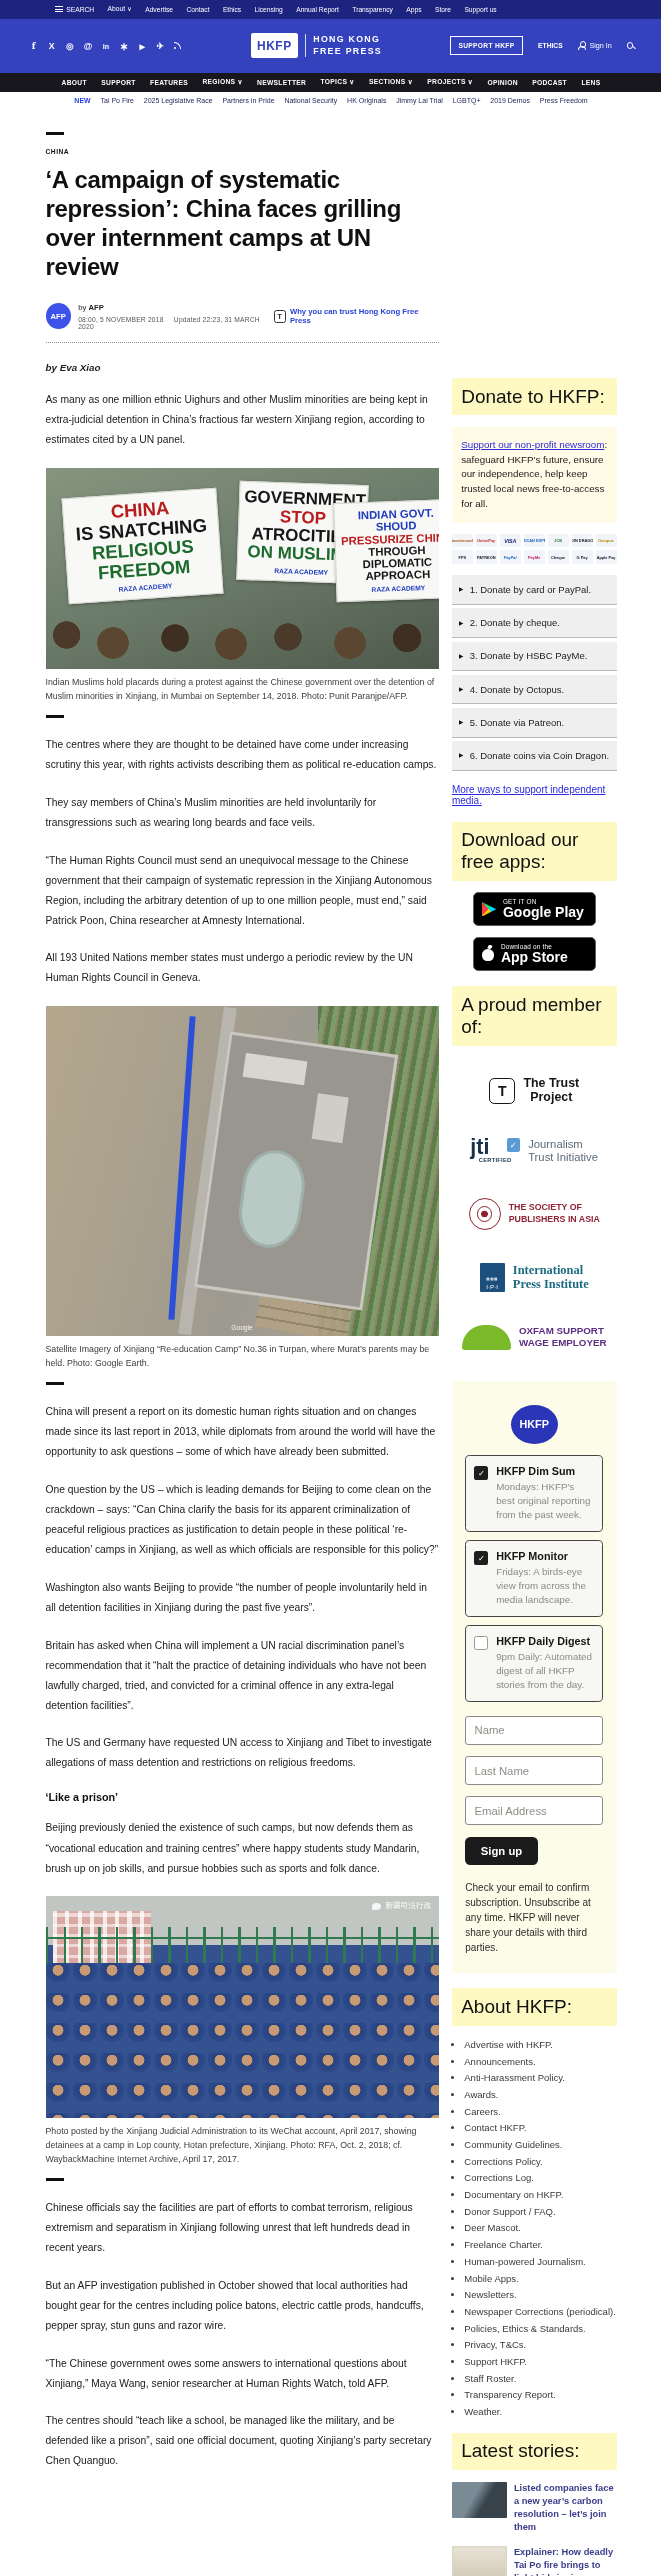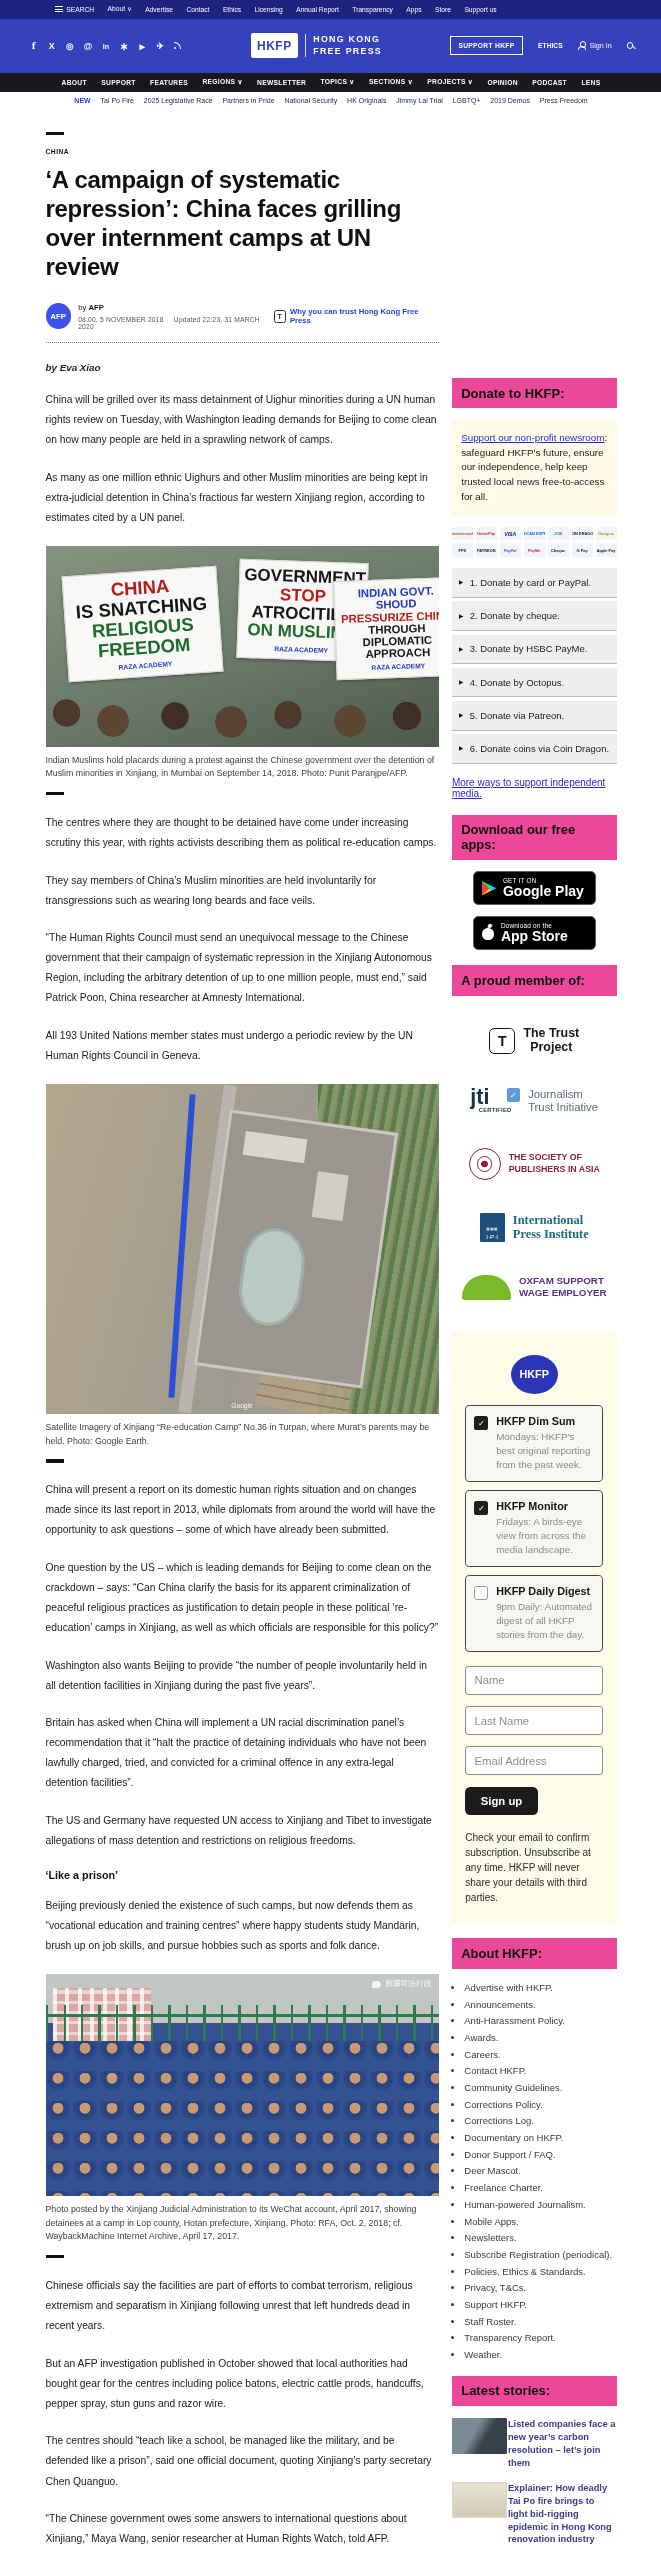--- a/index.html
+++ b/index.html
@@ -115,21 +115,21 @@
   .camp-fence { position:absolute; left:0; right:0; top:31px; height:62px;
     background:repeating-linear-gradient(90deg,#2f7a4f 0 2.1px,transparent 2.1px 17.5px); }
   .camp-fence::after { content:""; position:absolute; left:0; right:0; top:9.3px; height:2.6px; background:#2f7a4f; }
   .camp-crowd { position:absolute; left:0; right:0; bottom:0; height:155px;
     background-image:radial-gradient(circle at 12px 7.2px,#c79a74 5.2px,#27427e 5.7px,#2d4a8c 12px,transparent 12.4px);
     background-size:27px 30px; background-color:#33528f; }
   .camp-wm { position:absolute; right:7.2px; top:5.2px; color:#fff; font-size:7.7px; opacity:.95; display:flex; gap:4.1px; align-items:center; }
   .wechat-dot { width:9.3px; height:7.2px; background:#fff; border-radius:50% 50% 50% 10%; opacity:.9; }
 
   
-  .side-h { background:#ec4899; font-weight:700; font-size:13px; color:#111; padding:7.7px 9.3px; margin:15.5px 0 11.3px; }
+  .side-h { background:#fef9c3; font-weight:400; font-size:19px; color:#111; padding:7.7px 9.3px; margin:15.5px 0 11.3px; }
   .side-h.first { margin-top:0; }
   .support-box { background:#fffbe7; padding:11.3px 9.3px; font-size:9.8px; line-height:1.5; color:#222; }
   .support-box a { color:#2a2adf; text-decoration:underline; cursor:pointer; }
   .payments { display:grid; grid-template-columns:repeat(7,1fr); gap:3.1px; margin:11.3px 0; }
   .pay { height:13.4px; background:#f1f4f8; border-radius:1.5px; display:flex; align-items:center; justify-content:center; font-size:3.9px; font-weight:800; color:#223; overflow:hidden; white-space:nowrap; }
   .pay:nth-child(1){color:#b3540f;} .pay:nth-child(2){color:#c62828;} .pay:nth-child(3){color:#1a237e;font-style:italic;font-size:5.2px;}
   .pay:nth-child(4){color:#1565c0;} .pay:nth-child(5){color:#2e7d32;} .pay:nth-child(7){color:#b58900;}
   .pay:nth-child(10){color:#1565c0;font-style:italic;} .pay:nth-child(11){color:#c2185b;}
   .acc-item { background:#efefef; border-bottom:0.5px solid #b9b9b9; padding:8.8px 7.2px; font-size:9.5px; color:#222; display:flex; align-items:center; gap:6.2px; margin-bottom:3.6px; cursor:pointer; }
   .acc-item::before { content:"▶"; font-size:5.7px; color:#111; }
@@ -169,21 +169,21 @@
   .nl-name { font-weight:800; font-size:10.8px; color:#161616; margin-bottom:3.1px; }
   .nl-desc { font-size:9.8px; color:#8a8a86; line-height:1.4; }
   .nl-input { width:100%; height:29px; border:0.8px solid #8a8a8a; border-radius:3.1px; background:#fff; font-size:11.3px; padding:0 8.2px; color:#333; margin:5.7px 0; font-family:"Liberation Sans", sans-serif; }
   .nl-input::placeholder { color:#8d8d88; }
   .nl-btn { background:#1b1b1b; color:#fff; border:none; border-radius:5.2px; font-size:11.3px; font-weight:700; padding:7.7px 15.5px; margin:6.2px 0 15.5px; cursor:pointer; font-family:"Liberation Sans", sans-serif; }
   .nl-disclaimer { font-size:10px; line-height:1.5; color:#2c2c2c; }
 
   .about-list { list-style:disc; padding-left:12.4px; margin:13.4px 0 5.2px; }
   .about-list li { font-size:9.5px; color:#3a3a3a; margin-bottom:5.7px; cursor:pointer; }
 
-  .story-item { display:flex; gap:1px; margin:12.4px 0; cursor:pointer; }
+  .story-item { display:flex; gap:7px; margin:12.4px 0; cursor:pointer; }
   .story-thumb { width:55px; height:36px; flex:0 0 55px; border-radius:1px; }
   .story-item:nth-of-type(1) .story-thumb { background:linear-gradient(120deg,#7a8b96 40%,#37424a 60%); }
   .story-item:nth-of-type(2) .story-thumb { background:linear-gradient(#e9e4d8,#cfc7b2); box-shadow:inset 0 0 0 1.5px #ddd6c4; }
   .story-item:nth-of-type(3) .story-thumb { background:linear-gradient(110deg,#23282e 60%,#3c444d 100%); }
   .story-item:nth-of-type(4) .story-thumb { background:linear-gradient(120deg,#4f7a3a 30%,#7e8c93 70%); }
   .story-item:nth-of-type(5) .story-thumb { background:linear-gradient(140deg,#3d6bb0 40%,#9db9d8 100%); }
   .story-item:nth-of-type(6) .story-thumb { background:linear-gradient(120deg,#59c2d6 55%,#e8832f 85%); }
   .story-title { font-size:9.3px; font-weight:700; color:#3c3c8a; line-height:1.38; }
 </style>
 </head>
@@ -292,21 +292,20 @@
       <div class="trust-badge">
         <span class="trust-t">T</span>
         <span class="trust-text">Why you can trust Hong Kong Free Press</span>
       </div>
     </div>
     <div class="dotted-rule"></div>
 
     <div class="byline2">by Eva Xiao</div>
 
     <div>
-      <p class="body-p">China will be grilled over its mass detainment of Uighur minorities during a UN human rights review on Tuesday, with Washington leading demands for Beijing to come clean on how many people are held in a sprawling network of camps.</p>
         <p class="body-p">As many as one million ethnic Uighurs and other Muslim minorities are being kept in extra-judicial detention in China’s fractious far western Xinjiang region, according to estimates cited by a UN panel.</p>
     </div>
 
     <figure>
       <div class="art art-protest">
         <div class="placard sign1">
           <div class="red">CHINA</div>
           <div class="blk">IS SNATCHING</div>
           <div class="grn">RELIGIOUS</div>
           <div class="grn">FREEDOM</div>
@@ -380,22 +379,22 @@
           <span>新疆司法行政</span>
         </div>
       </div>
       <figcaption class="caption">Photo posted by the Xinjiang Judicial Administration to its WeChat account, April 2017, showing detainees at a camp in Lop county, Hotan prefecture, Xinjiang. Photo: RFA, Oct. 2, 2018; cf. WaybackMachine Internet Archive, April 17, 2017.</figcaption>
     </figure>
     <div class="dash-sm"></div>
 
     <div>
       <p class="body-p">Chinese officials say the facilities are part of efforts to combat terrorism, religious extremism and separatism in Xinjiang following unrest that left hundreds dead in recent years.</p>
         <p class="body-p">But an AFP investigation published in October showed that local authorities had bought gear for the centres including police batons, electric cattle prods, handcuffs, pepper spray, stun guns and razor wire.</p>
+        <p class="body-p">“The Chinese government owes some answers to international questions about Xinjiang,” Maya Wang, senior researcher at Human Rights Watch, told AFP.</p>
         <p class="body-p">The centres should “teach like a school, be managed like the military, and be defended like a prison”, said one official document, quoting Xinjiang’s party secretary Chen Quanguo.</p>
-        <p class="body-p">“The Chinese government owes some answers to international questions about Xinjiang,” Maya Wang, senior researcher at Human Rights Watch, told AFP.</p>
     </div>
 
   </div>
 
   <aside class="side-col">
 
     <div class="side-h first">Donate to HKFP:</div>
     <div class="support-box">
       <a>Support our non-profit newsroom</a><span>: safeguard HKFP's future, ensure our independence, help keep trusted local news free-to-access for all.</span>
     </div>
@@ -521,21 +520,21 @@
         <li>Community Guidelines.</li>
         <li>Corrections Policy.</li>
         <li>Corrections Log.</li>
         <li>Documentary on HKFP.</li>
         <li>Donor Support / FAQ.</li>
         <li>Deer Mascot.</li>
         <li>Freelance Charter.</li>
         <li>Human-powered Journalism.</li>
         <li>Mobile Apps.</li>
         <li>Newsletters.</li>
-        <li>Subscribe Registration (periodical).</li>
+        <li>Newspaper Corrections (periodical).</li>
         <li>Policies, Ethics &amp; Standards.</li>
         <li>Privacy, T&amp;Cs.</li>
         <li>Support HKFP.</li>
         <li>Staff Roster.</li>
         <li>Transparency Report.</li>
         <li>Weather.</li>
     </ul>
 
     <div class="side-h">Latest stories:</div>
     <div>

